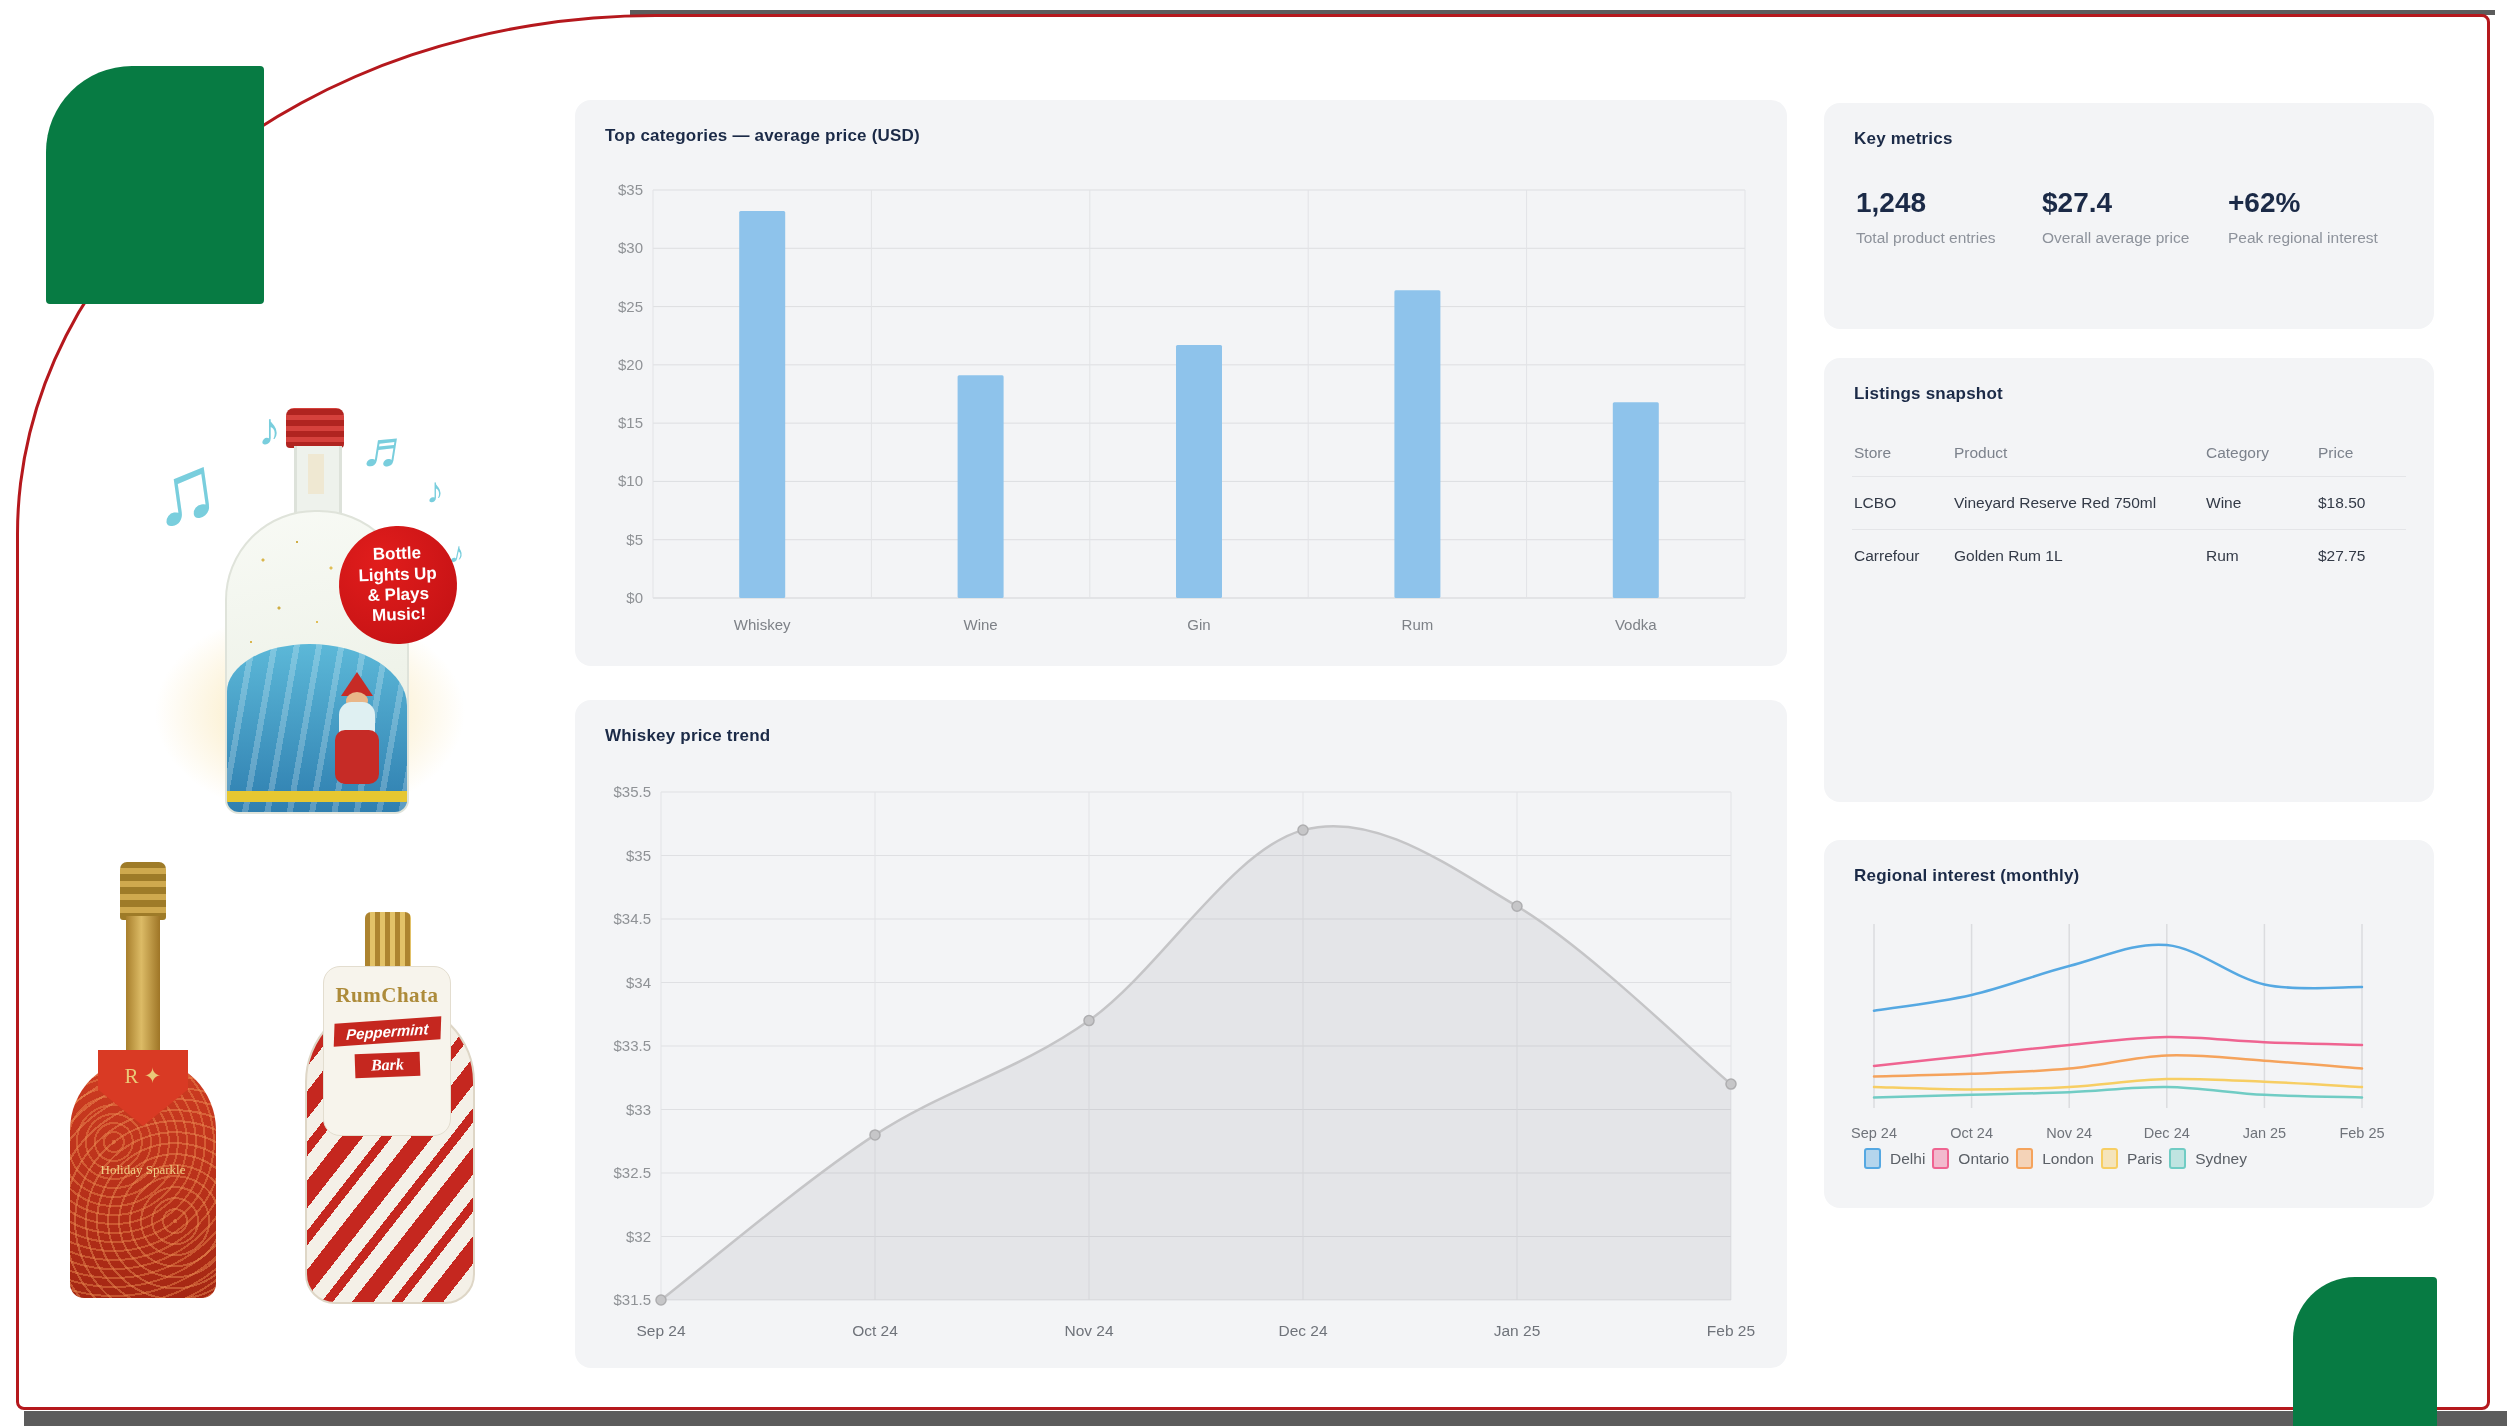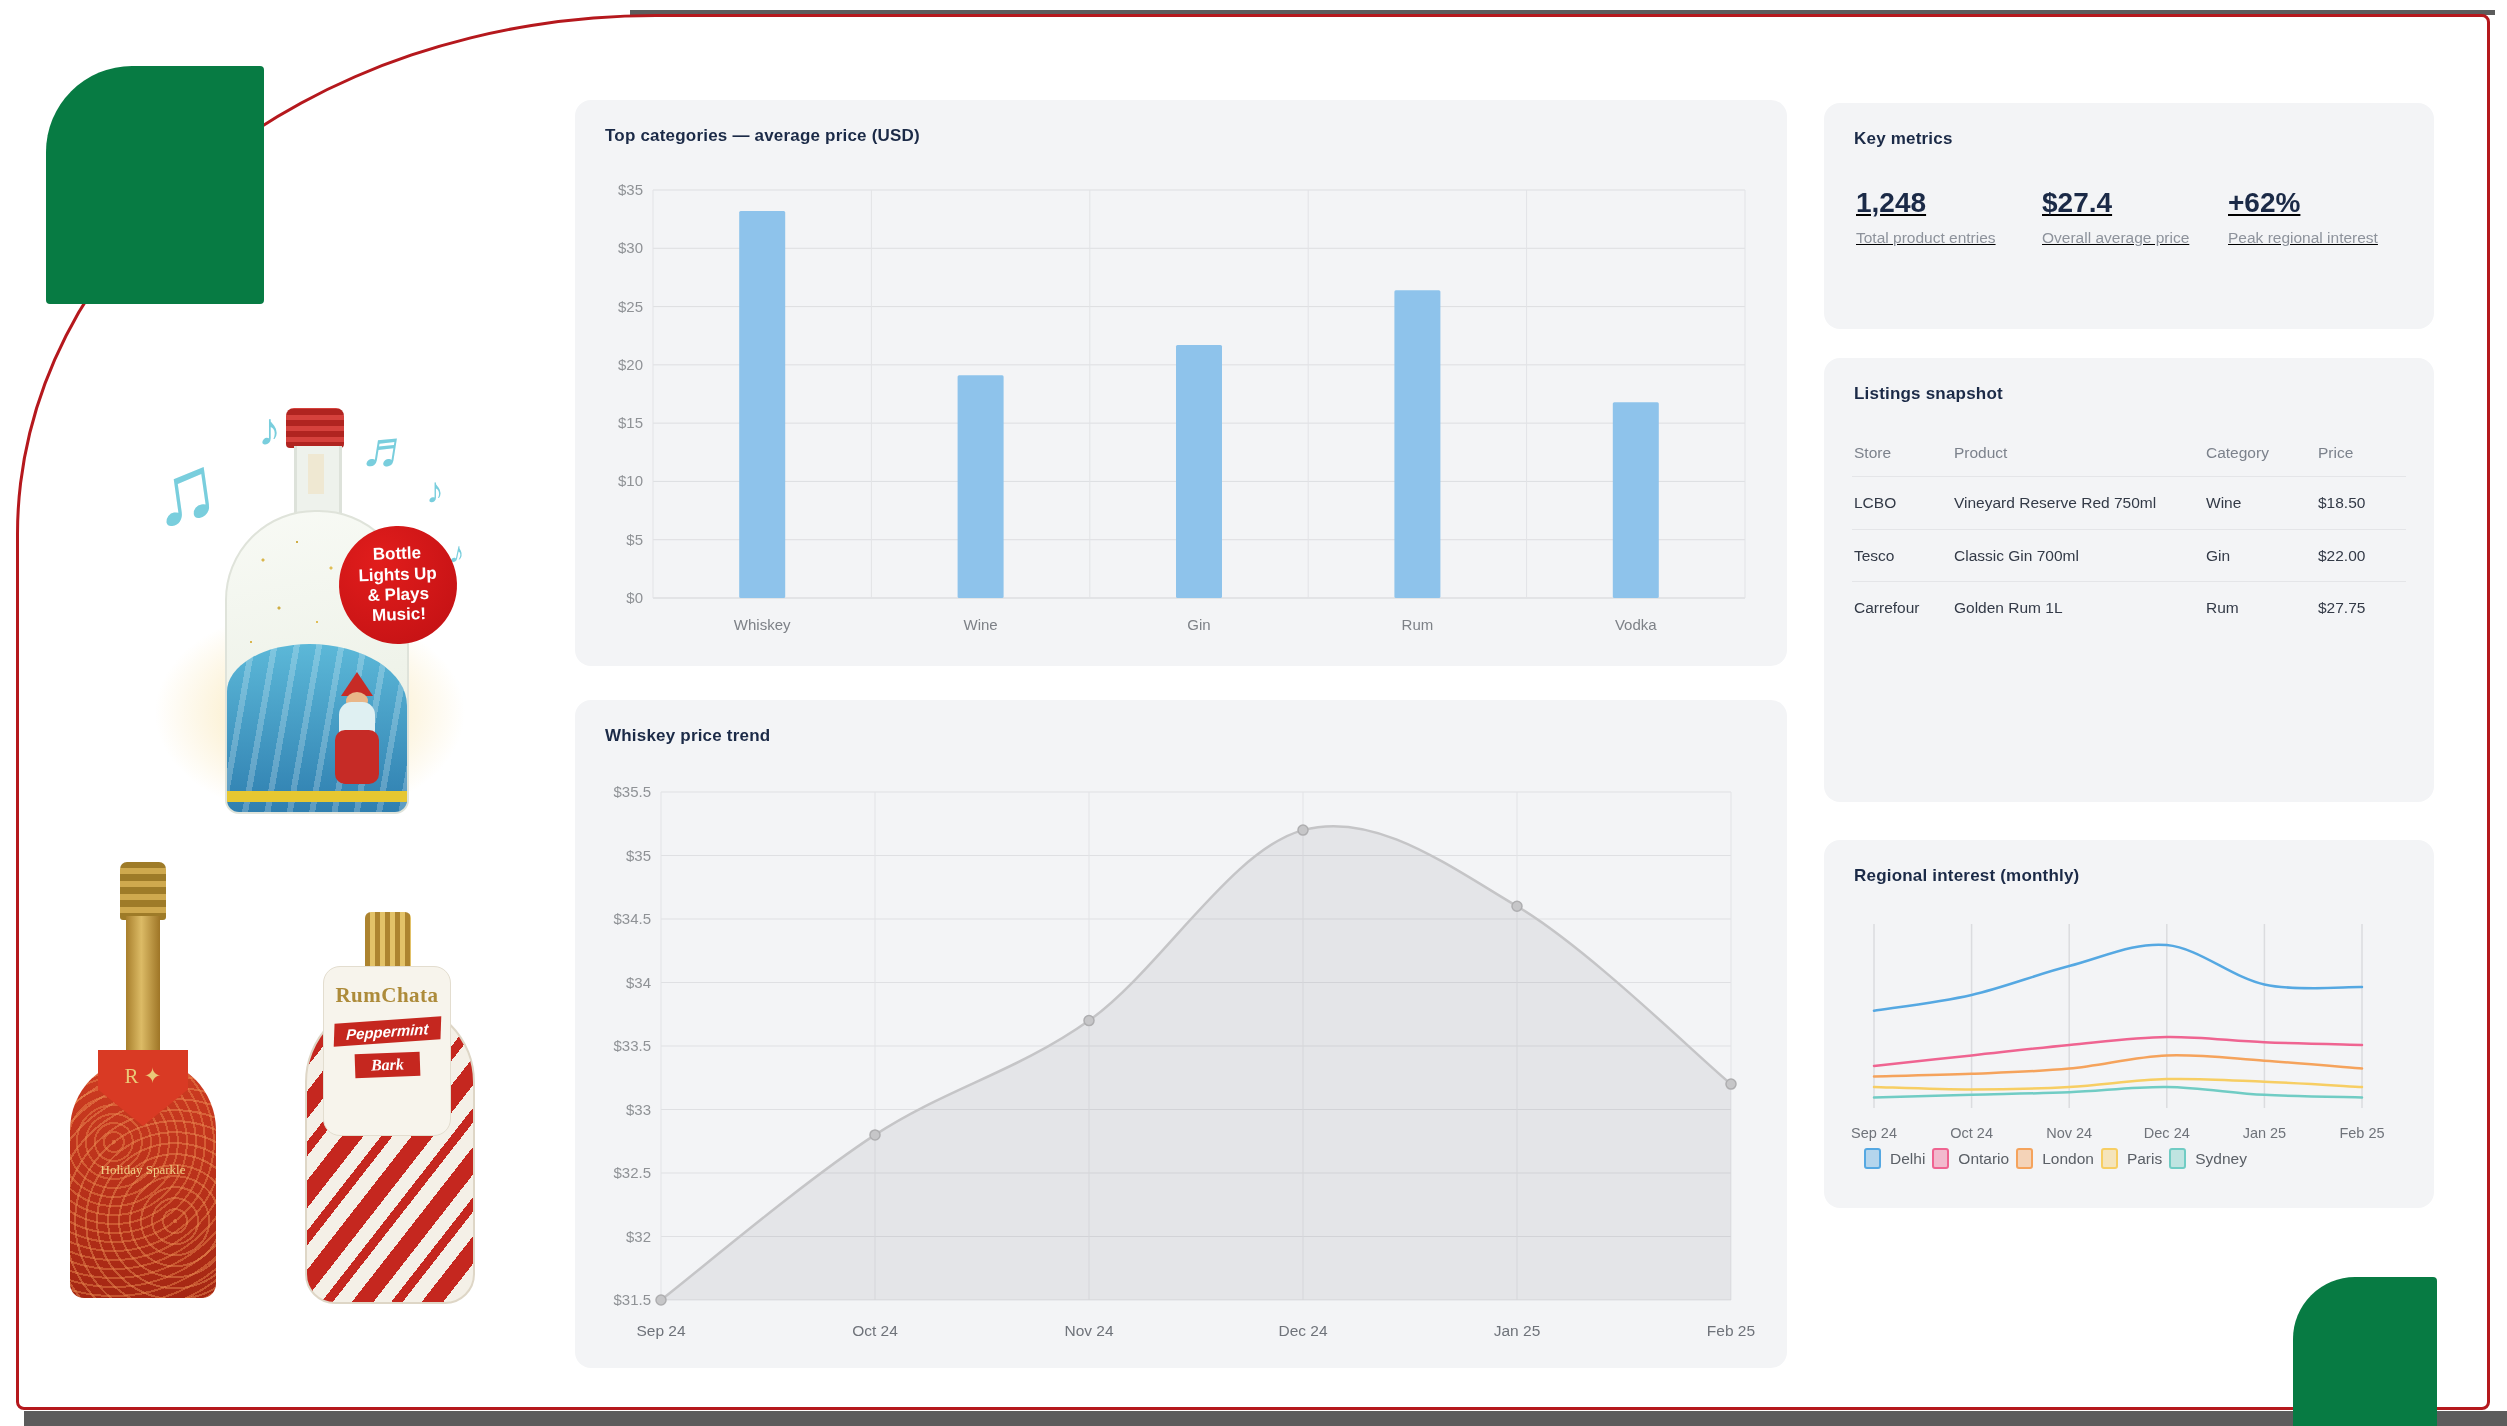--- a/index.html
+++ b/index.html
@@ -25,21 +25,21 @@
   .p-listings{left:1824px;top:358px;width:610px;height:444px;}
   .p-regional{left:1824px;top:840px;width:610px;height:368px;}
 
   .chart-svg{position:absolute;display:block;}
   #barChart{left:26px;top:76px;}
   #trendChart{left:26px;top:78px;}
   #regionalChart{left:24px;top:74px;}
 
   
   .metric-row{position:absolute;left:32px;top:84px;right:20px;display:flex;}
-  .metric{width:196px;text-decoration:underline;}
+  .metric{width:196px;}
   .metric-value{font-size:28px;font-weight:bold;color:#1b2a47;}
   .metric-label{margin-top:8px;font-size:15.5px;line-height:1.45;color:#8d929b;max-width:150px;}
 
   
   .listings-table{position:absolute;left:28px;top:78px;width:554px;border-collapse:collapse;table-layout:fixed;}
   .listings-table th{font-size:15.5px;font-weight:normal;color:#7c828c;text-align:left;padding:8px 4px 14px 2px;}
   .listings-table td{font-size:15.5px;color:#333a47;padding:15px 4px 15px 2px;line-height:1.4;vertical-align:middle;
                      border-top:1px solid #e4e5e8;}
   .col-store{width:100px;}.col-product{width:252px;}.col-category{width:112px;}.col-price{width:90px;}
 
@@ -306,26 +306,20 @@
           </tr>
         </thead>
       <tbody>
           <tr>
             <td>LCBO</td>
             <td>Vineyard Reserve Red 750ml</td>
             <td>Wine</td>
             <td>$18.50</td>
           </tr>
           <tr>
-            <td>Tesco</td>
-            <td>Classic Gin 700ml</td>
-            <td>Gin</td>
-            <td>$22.00</td>
-          </tr>
-          <tr>
             <td>Carrefour</td>
             <td>Golden Rum 1L</td>
             <td>Rum</td>
             <td>$27.75</td>
           </tr>
         </tbody>
     </table>
   </div>
 
   <div class="panel p-regional">

